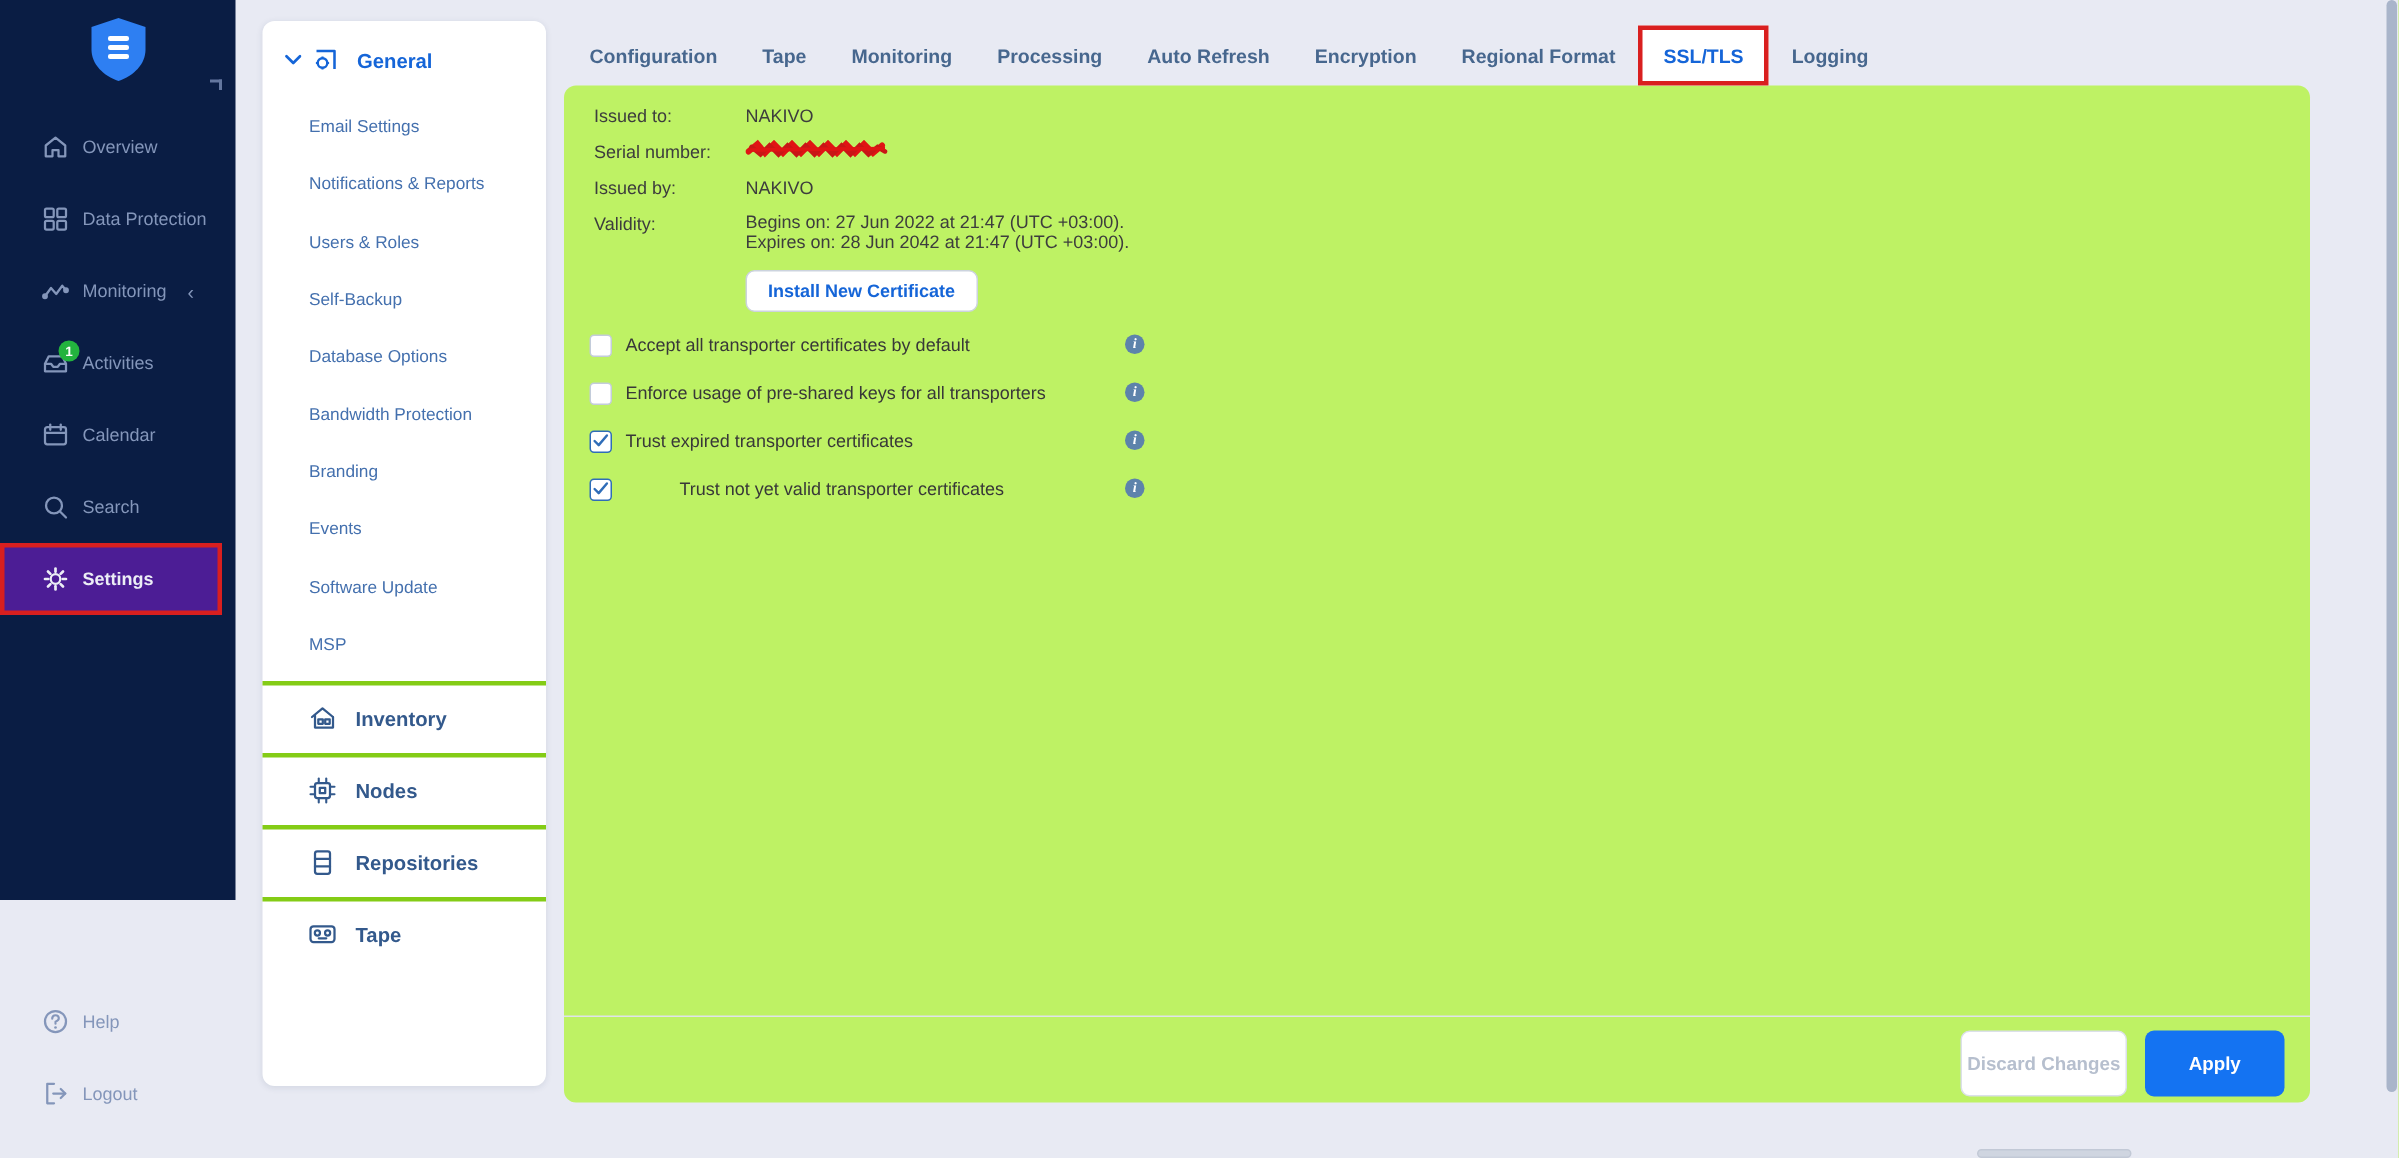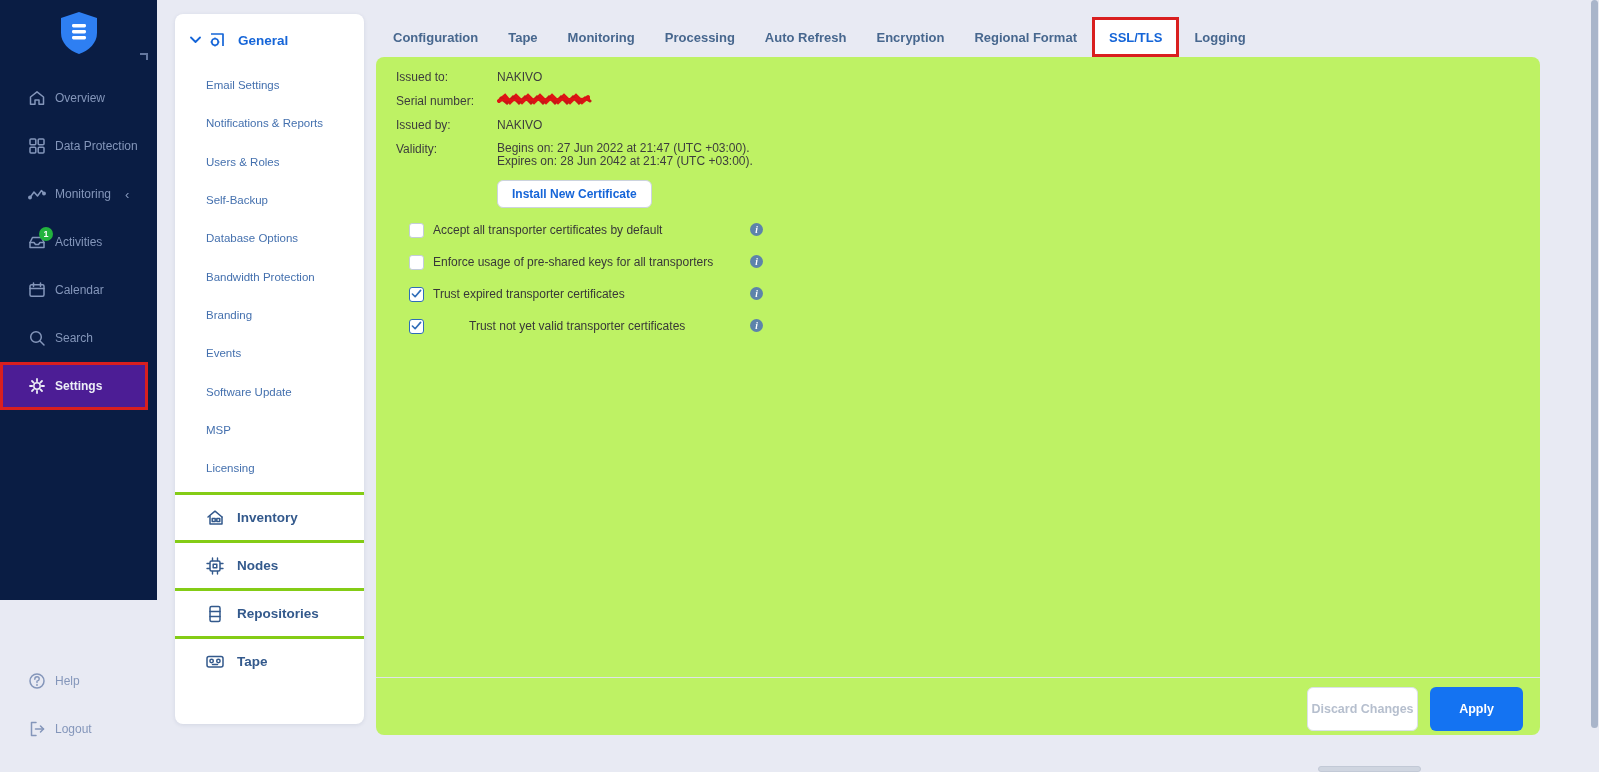--- a/index.html
+++ b/index.html
@@ -55,21 +55,21 @@
   .panel { position:absolute; left:376px; top:57px; width:1164px; height:678px; background:#bef264;
            border-radius:8px; z-index:3; }
   .cert-row { position:absolute; left:20px; font-size:12px; color:#3d3d3d; display:flex; }
   .cert-label { width:101px; flex:0 0 101px; }
   .cert-value { color:#3d3d3d; }
   .validity-lines div { line-height:13px; }
   .scribble { position:relative; top:-3px; }
   .install-btn { position:absolute; left:121px; top:123px; height:28px; padding:0 14px;
                  background:#fff; border:1px solid #ccd3de; border-radius:6px;
                  color:#1565d8; font-size:12px; font-weight:bold; cursor:pointer; }
-  .opt-row { position:absolute; left:17px; height:16px; display:flex; align-items:center;margin-left:16px; }
+  .opt-row { position:absolute; left:17px; height:16px; display:flex; align-items:center; }
   .cbx { width:15px; height:15px; border:1.5px solid #c3ccda; border-radius:3px; background:#fff;
          margin-right:9px; cursor:pointer; display:flex; align-items:center; justify-content:center; }
   .cbx.checked { border-color:#2f6db8; }
   .opt-label { font-size:12px; color:#383838; }
   .info-dot { position:absolute; left:374px; width:13px; height:13px; border-radius:50%;
               background:#5d83ab; color:#fff; font-size:9.5px; font-weight:bold; font-style:italic;
               display:flex; align-items:center; justify-content:center; cursor:pointer;
               font-family:"Liberation Serif", serif; }
   .panel-footer { position:absolute; left:0; top:620px; width:1164px; border-top:1px solid #dfe3ea;
                   display:flex; justify-content:flex-end; align-items:center; gap:12px;
@@ -228,23 +228,20 @@
       </div>
       <div class="sub-item">
         <span>Events</span>
       </div>
       <div class="sub-item">
         <span>Software Update</span>
       </div>
       <div class="sub-item">
         <span>MSP</span>
       </div>
-      <div class="sub-item">
-        <span>Licensing</span>
-      </div>
     </div>
   <div class="section-rows" id="section-rows">
       <div class="section-row">
         <span class="sic">
           <svg width="20" height="18" viewBox="0 0 20 18" fill="none" stroke="#33598c" stroke-width="1.5" stroke-linecap="round" stroke-linejoin="round">
             <path d="M3 9 L10 3.2 L17 9"></path>
             <path d="M5 8 V16 H17 V9"></path>
             <rect x="7.2" y="10.5" width="3" height="3"></rect>
             <rect x="11.8" y="10.5" width="3" height="3"></rect>
           </svg>

